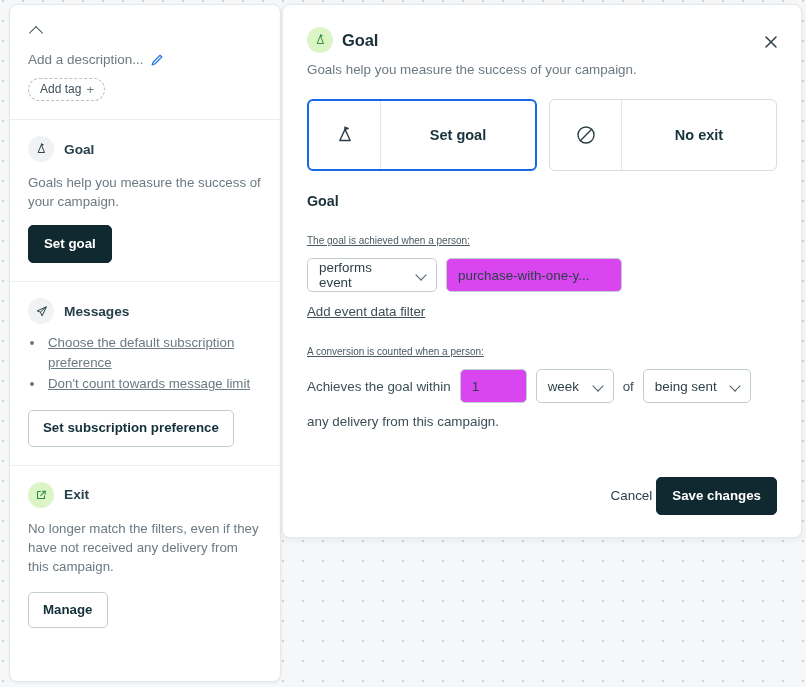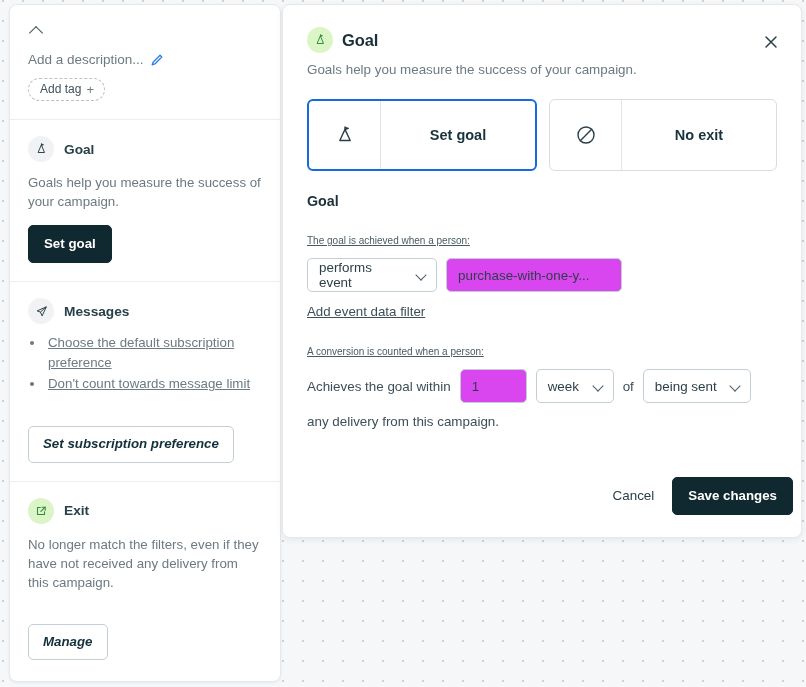--- a/index.html
+++ b/index.html
@@ -83,21 +83,21 @@
   }
   .btn-dark {
     background: #10282f; color: #ffffff;
     padding: 11px 15px 12px 15px; border: 1px solid #10282f;
   }
   .btn-outline {
     background: #ffffff; color: #12303a;
     padding: 10px 14px 11px 14px; border: 1px solid #c3ced4;
   }
   .mt14 { margin-top: 14px; }
-  .mt16 { margin-top: 32px; font-style: italic; }
+  .mt16 { margin-top: 16px; }
 
   
   #goal-panel {
     position: absolute;
     left: 282px; top: 4px;
     width: 520px; height: 534px;
     background: #ffffff;
     border-radius: 8px;
     border: 1px solid #e6e9ec;
     box-shadow: 0 2px 6px rgba(16,24,40,0.07);
@@ -157,22 +157,22 @@
     outline: none;
   }
   .link-underline {
     display: inline-block; margin-top: 12px;
     font-size: 13.3px; color: #3d4f58;
     text-decoration: underline; cursor: pointer;
   }
   .plain-text { font-size: 13.4px; color: #3d4f58; }
 
   .footer-row {
-    position: absolute; right: 8px; bottom: 22px;
-    display: flex; align-items: center; gap: 18px;
+    position: absolute; right: 24px; bottom: 22px;
+    display: flex; align-items: center; gap: 4px;
   }
   .btn-link {
     font-size: 13.4px; color: #2b3f48; cursor: pointer; font-weight: normal;
     background: none; border: none; font-family: "Liberation Sans", sans-serif;
   }
 </style>
 </head>
 <body>
 
 <div id="sidebar">

